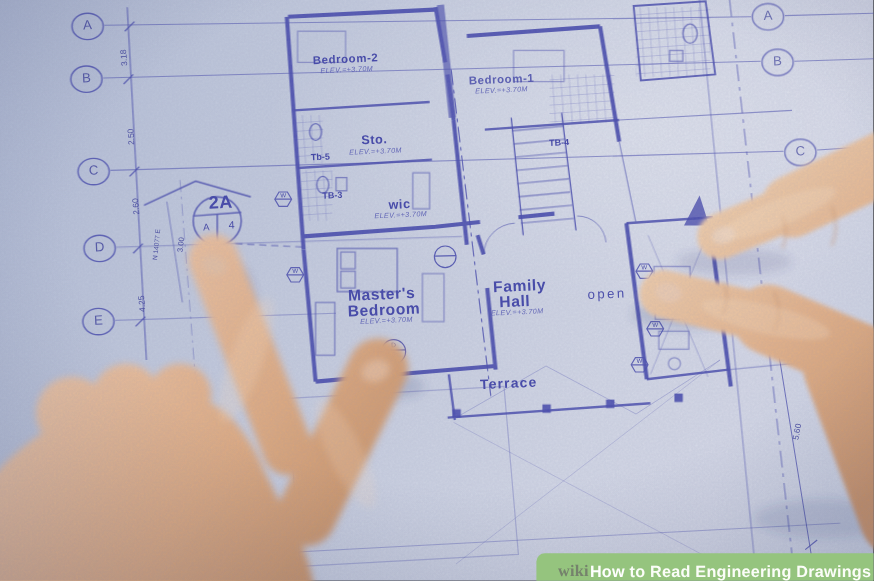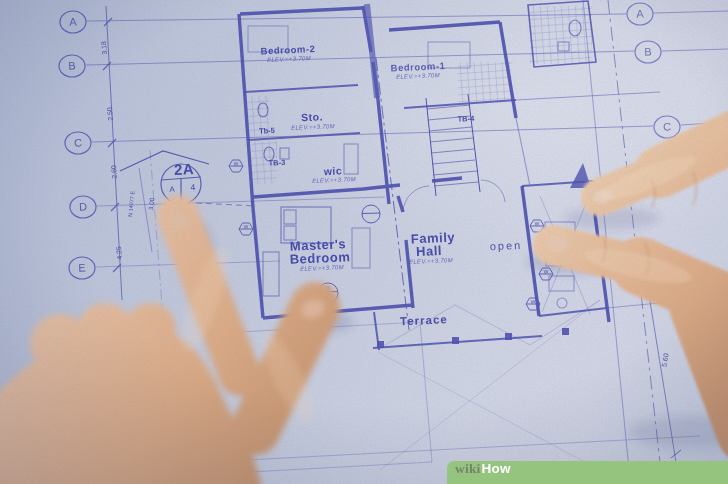--- a/index.html
+++ b/index.html
@@ -14,21 +14,21 @@
   svg.layer{position:absolute;left:0;top:0;}
   .labels{position:absolute;inset:0;color:#3b3ea4;}
   .lb{position:absolute;white-space:nowrap;transform:translate(-50%,-50%) rotate(-2.5deg);line-height:1;}
   .room{font-weight:bold;letter-spacing:.5px;color:#3f42a8;}
   .elev{font-size:6px;font-style:italic;letter-spacing:.3px;color:#4a4db0;opacity:.85;}
   .tiny{font-size:7.5px;font-weight:bold;}
   .glabel{font-size:11px;color:#44479f;opacity:.9;}
   .dim{font-size:7px;color:#44479f;}
   .blurred{filter:blur(1.8px);opacity:.55;}
   .wm{position:absolute;left:447px;top:461px;right:0;height:23px;background:#95c47e;
-      border-radius:7px 0 0 0;display:flex;align-items:flex-start;padding-left:8px;
+      border-radius:7px 0 0 0;display:flex;align-items:flex-end;padding-left:18px;
       font-size:13.5px;letter-spacing:.2px;}
   .wm-brand{font-family:"Liberation Serif",serif;font-weight:bold;color:#75826c;}
   .wm-bold{font-weight:bold;color:#ffffff;margin-left:1px;}
   .wm-rest{font-weight:bold;color:#fbfdf8;white-space:pre;}
 </style>
 </head>
 <body>
 
 <div class="scene">
   <div class="paper"></div>
@@ -326,14 +326,15 @@
         <feColorMatrix type="matrix" values="0 0 0 0 0.25  0 0 0 0 0.28  0 0 0 0 0.45  0.55 0.55 0.55 0 0"></feColorMatrix>
       </filter>
     </defs>
     <rect width="728" height="484" filter="url(#grain)" opacity="0.17"></rect>
   </svg>
   <div class="vignette"></div>
 
   <div class="wm">
     <span class="wm-brand">wiki</span>
       <span class="wm-bold">How</span>
+      <span class="wm-rest"> to Read Engineering Drawings</span>
   </div>
 </div>
 
 </body></html>

